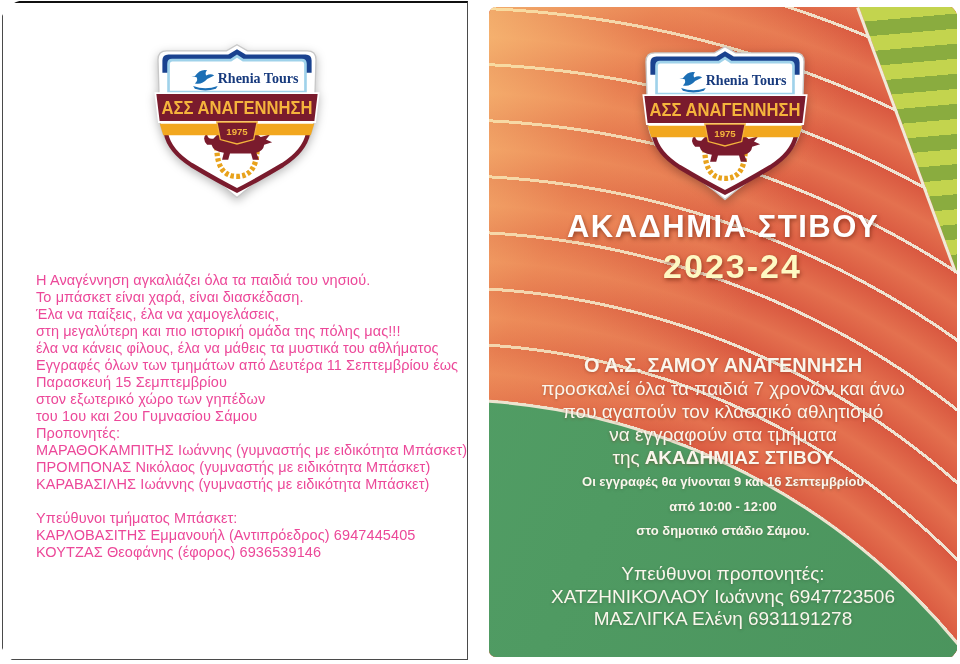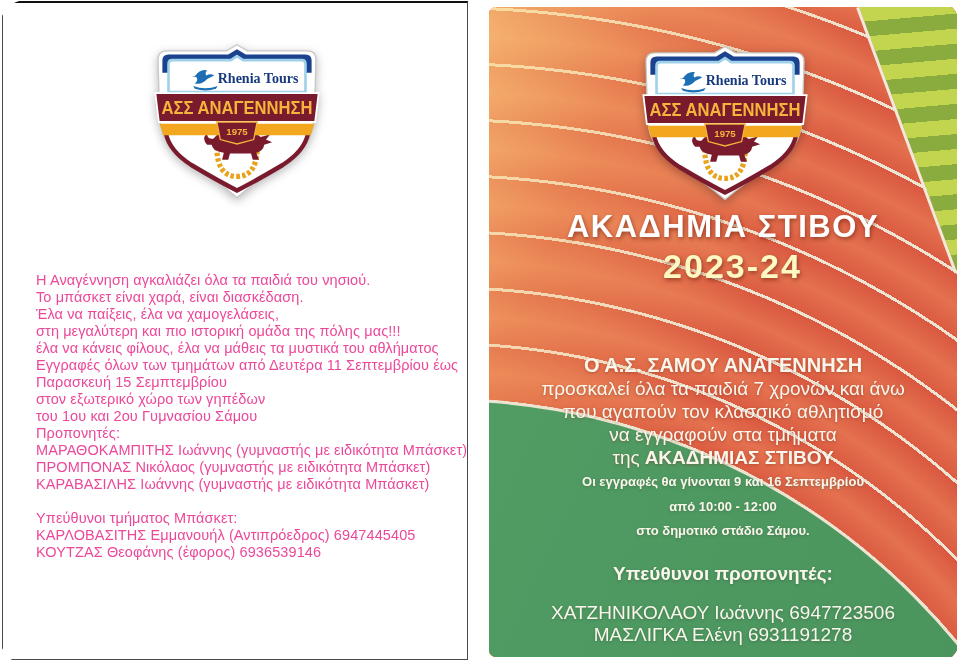--- a/index.html
+++ b/index.html
@@ -42,21 +42,21 @@
   .r-intro{position:absolute;top:303px;left:0;right:0;font-size:19px;line-height:23px;
     text-shadow:0 1px 3px rgba(120,50,30,0.45);}
   .r-intro .club{font-weight:bold;font-size:20px;margin-top:44px;}
   .r-intro .academy{font-weight:bold;}
   .r-intro .prefix{font-weight:normal;margin-right:5px;}
   .r-intro .note{font-style:italic;}
   .r-reg{position:absolute;top:463px;left:0;right:0;font-size:13px;font-weight:bold;
     line-height:24.5px;text-shadow:0 1px 3px rgba(60,90,60,0.45);}
   .r-coaches{position:absolute;top:556px;left:0;right:0;font-size:19px;line-height:22px;
     text-shadow:0 1px 3px rgba(50,85,55,0.45);}
-  .r-coaches .head{font-weight:bold;margin-bottom:17px;}
+  .r-coaches .head{font-weight:normal;margin-bottom:1px;}
 </style>
 </head>
 <body>
 
 <div class="canvas">
 
   <section class="flyer-left">
 
     <svg class="crest crest-left" viewBox="0 0 200 180">
       <path d="M100 2 L112 9 L180 9 Q190 9 190 19 L188 86 Q186 116 158 135 Q123 156 100 176 Q77 156 42 135 Q14 116 12 86 L10 19 Q10 9 20 9 L88 9 Z" fill="#ffffff" stroke="#c8c8c8" stroke-width="1.5"></path>

